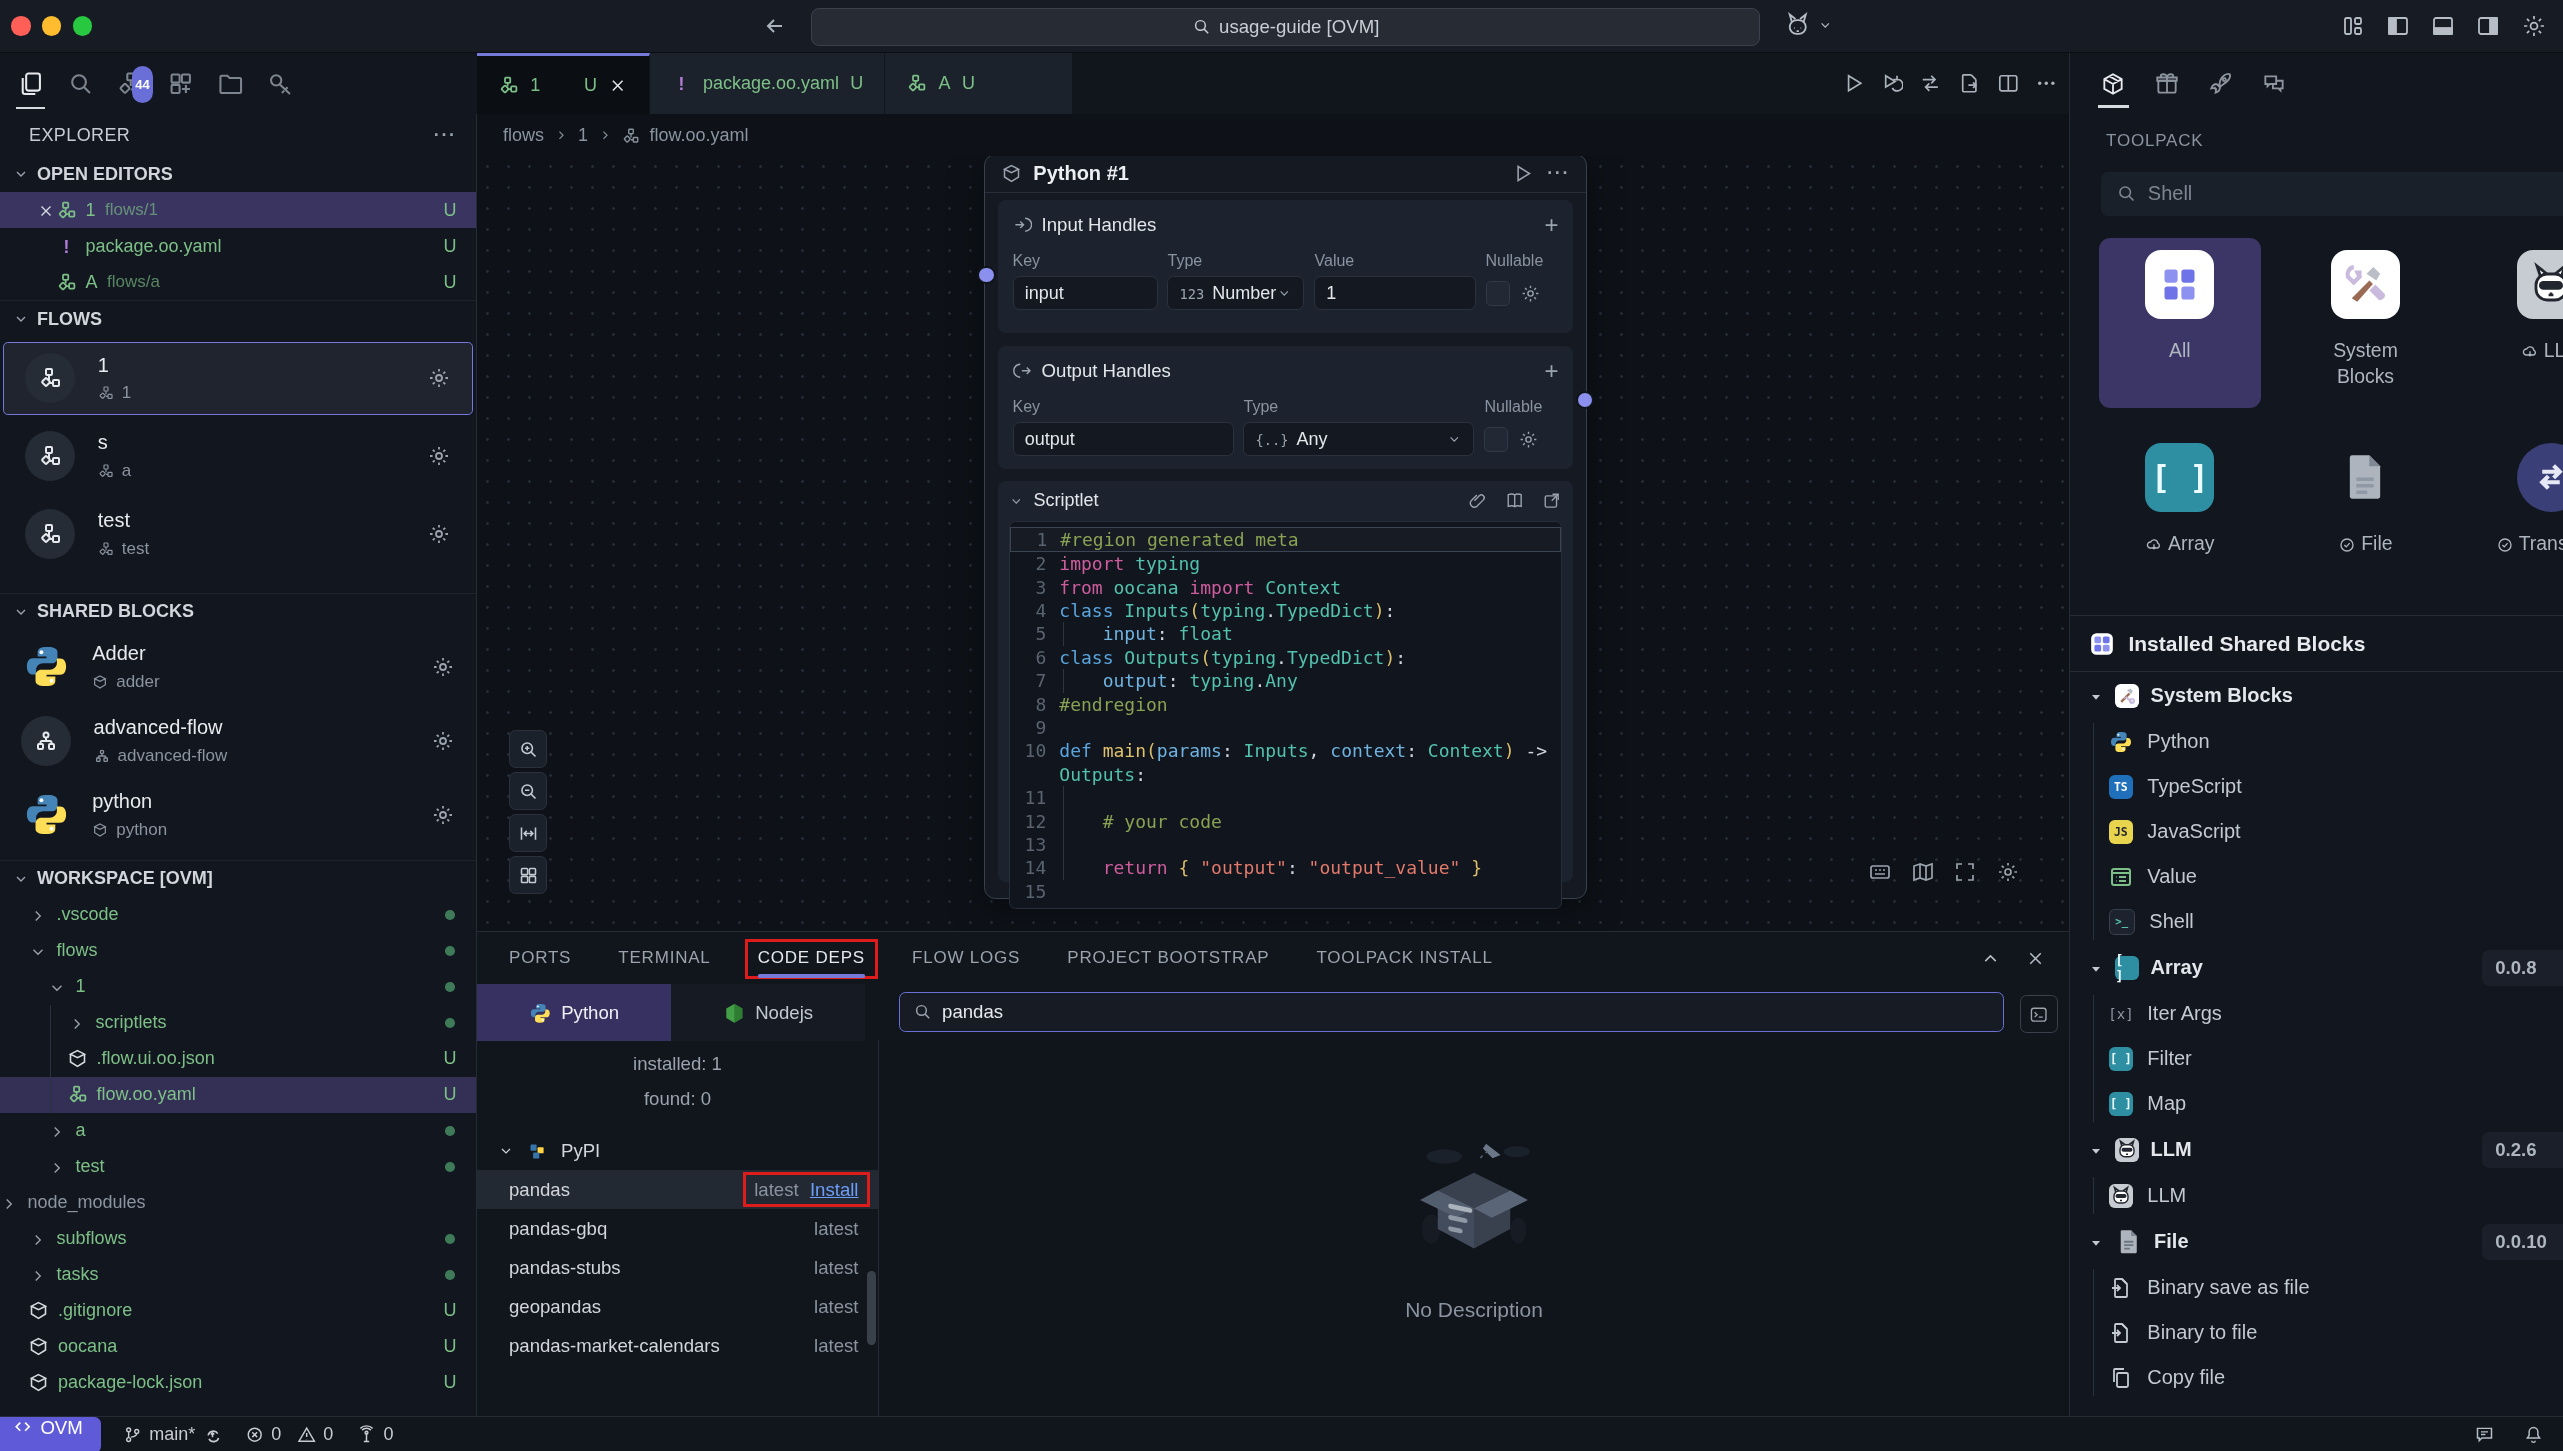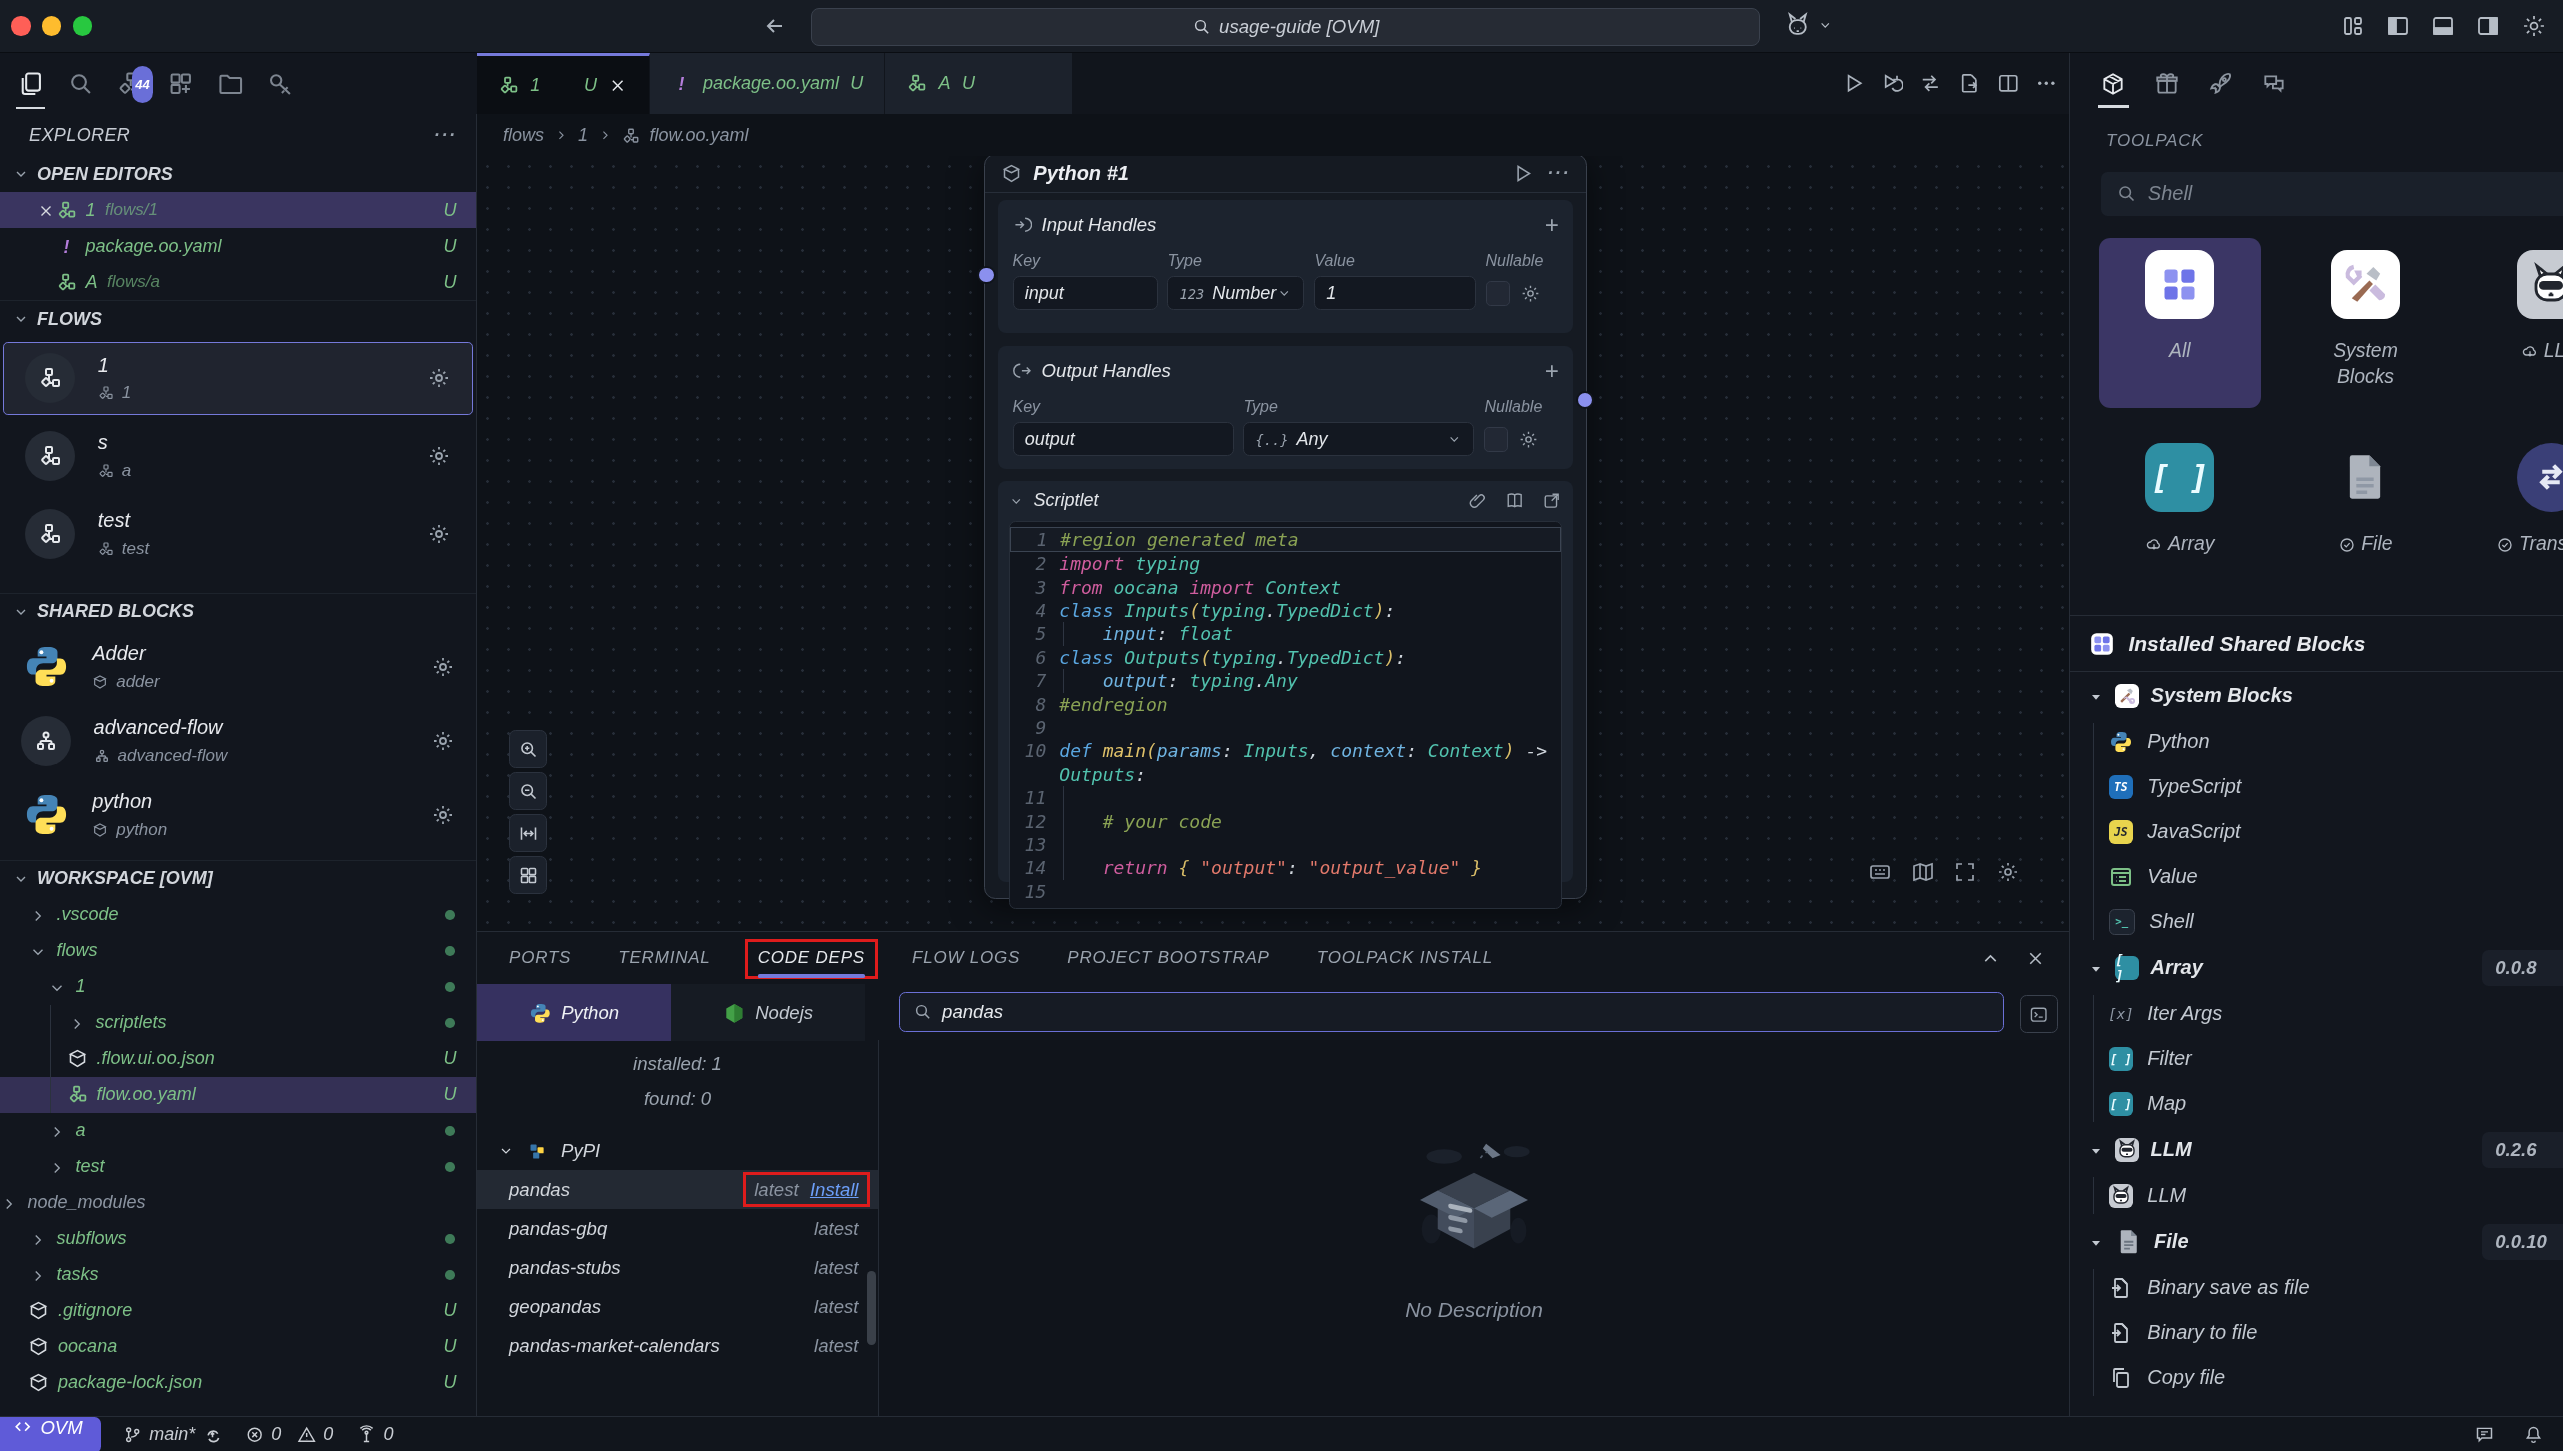--- a/index.html
+++ b/index.html
@@ -1,17 +1,17 @@
 <!DOCTYPE html>
 <html style="font-size:13px"><head>
 <meta charset="utf-8">
 <style>
   html,body{margin:0;padding:0;background:#0b0e13;}
   body{width:2563px;height:1451px;font-family:"Liberation Sans",sans-serif;color:#d7dbe0;overflow:hidden;position:relative;}
-  #app{position:absolute;inset:0;background:#f97316;font-style:italic;}
+  #app{position:absolute;inset:0;background:#f97316;}
   .abs{position:absolute;}
   .ic{display:inline-block;vertical-align:middle;flex:none;}
   
   #titlebar{left:0;top:0;width:2563px;height:52px;background:#171c24;border-bottom:0.8px solid #0a0d12;display:flex;align-items:center;}
   .traffic{width:19.4px;height:19.4px;border-radius:50%;margin-left:11.3px;}
   .nav-arrow{color:#aab2bc;margin-left:21px;}
   #title-search{position:absolute;left:811px;top:8px;width:947px;height:36px;background:#262b34;border:0.8px solid #3a414d;border-radius:8px;display:flex;align-items:center;justify-content:center;color:#c9ced6;font-size:18.6px;gap:8px;}
   #title-right{position:absolute;right:16px;top:0;height:52px;display:flex;align-items:center;gap:21px;color:#b6bdc6;}
   
   #activity{left:0;top:53px;width:477px;height:61px;background:#12161e;display:flex;align-items:center;gap:18px;padding-left:14.5px;box-sizing:border-box;}

